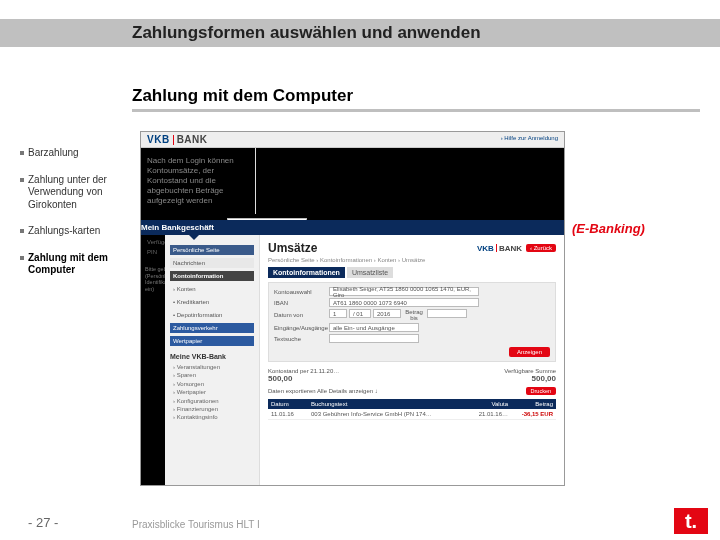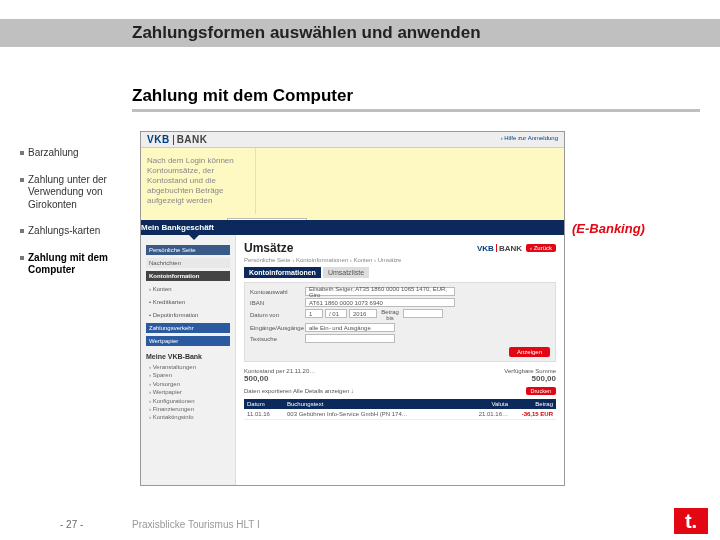--- a/index.html
+++ b/index.html
@@ -36,21 +36,21 @@
   .sidebar .item .bullet {
     width: 4px; height: 4px; background: #777;
     margin-top: 4px; margin-right: 4px; flex-shrink: 0;
   }
   .sidebar .item.bold { font-weight: bold; color: #000; }
 
   .bank-shot {
     position: absolute;
     top: 131px; left: 140px; width: 425px; height: 355px;
     border: 1px solid #999;
-    background: #fef9c3;
+    background: #000000;
     font-size: 7px; color: #555;
     overflow: hidden;
   }
   .bank-top { height: 16px; background: #eee; border-bottom:1px solid #ccc; padding:3px 6px; display:flex; justify-content:space-between; }
   .brand { display:flex; align-items:center; gap:3px; }
   .brand .vkb { font-weight:bold; font-size:10px; color:#004080; letter-spacing:0.5px; }
   .brand .pipe { width:1px; height:10px; background:#e30613; }
   .brand .bank { font-weight:bold; font-size:10px; color:#444; letter-spacing:0.5px;}
   .help-link { color:#004080; font-size:6px; }
 
@@ -62,21 +62,21 @@
   }
   .form-grid { flex:1; padding:4px 6px; }
   .frow { display:flex; align-items:center; margin-bottom:2px; }
   .flabel { width:80px; font-size:6px; color:#666; }
   .finput { width:80px; height:8px; border:1px solid #bbb; background:#fff; display:flex; align-items:center; padding:0 2px; font-size:6px; color:#333;}
   .side-note { width:70px; padding:4px; font-size:5.5px; color:#777; line-height:1.2; }
 
   .dark-bar { height:15px; background:#0b2a5b; color:#fff; display:flex; align-items:center; font-size:8px; font-weight:bold; position:relative;}
   .dark-bar .tri { position:absolute; left:48px; bottom:-5px; width:0; height:0; border-left:5px solid transparent; border-right:5px solid transparent; border-top:5px solid #0b2a5b;}
 
-  .main-area { display:flex; height: calc(100% - 16px - 72px - 15px); }
+  .main-area { display:flex; height: calc(100% - 16px - 72px - 15px); margin-left: 24px; }
   .leftcol {
     width: 95px; padding: 10px 5px;
     background: #f1f1f1; border-right:1px solid #ddd;
     display:flex; flex-direction:column; gap:3px;
   }
   .navitem { font-size:6px; padding:2px 3px; color:#555; }
   .navitem.dark { background:#3a5a8a; color:#fff; }
   .navitem.light { background:#e8e8e8; }
   .navitem.head { background:#444; color:#fff; font-weight:bold; }
   .navitem.blue { background:#2c5aa0; color:#fff;}
@@ -117,21 +117,21 @@
   .trx-row .tc4 { color:#c00; font-weight:bold;}
 
   .annotation {
     position:absolute; top: 221px; left: 572px; width: 140px;
     font-size: 13px; font-weight: bold; font-style: italic;
     color: #e30613; line-height: 1.2;
   }
 
   .footer-left {
     position:absolute; bottom: 10px; left: 28px;
-    font-size: 10px; color: #666; margin-left: 32px;
+    font-size: 13px; color: #666;
   }
   .footer-mid {
     position:absolute; bottom: 10px; left: 132px;
     font-size: 10px; color: #999;
   }
   .footer-logo {
     position:absolute; right: 12px; bottom: 6px;
     width: 34px; height: 26px;
     background: #e30613;
     color: #fff; font-weight: bold; font-size: 20px;

